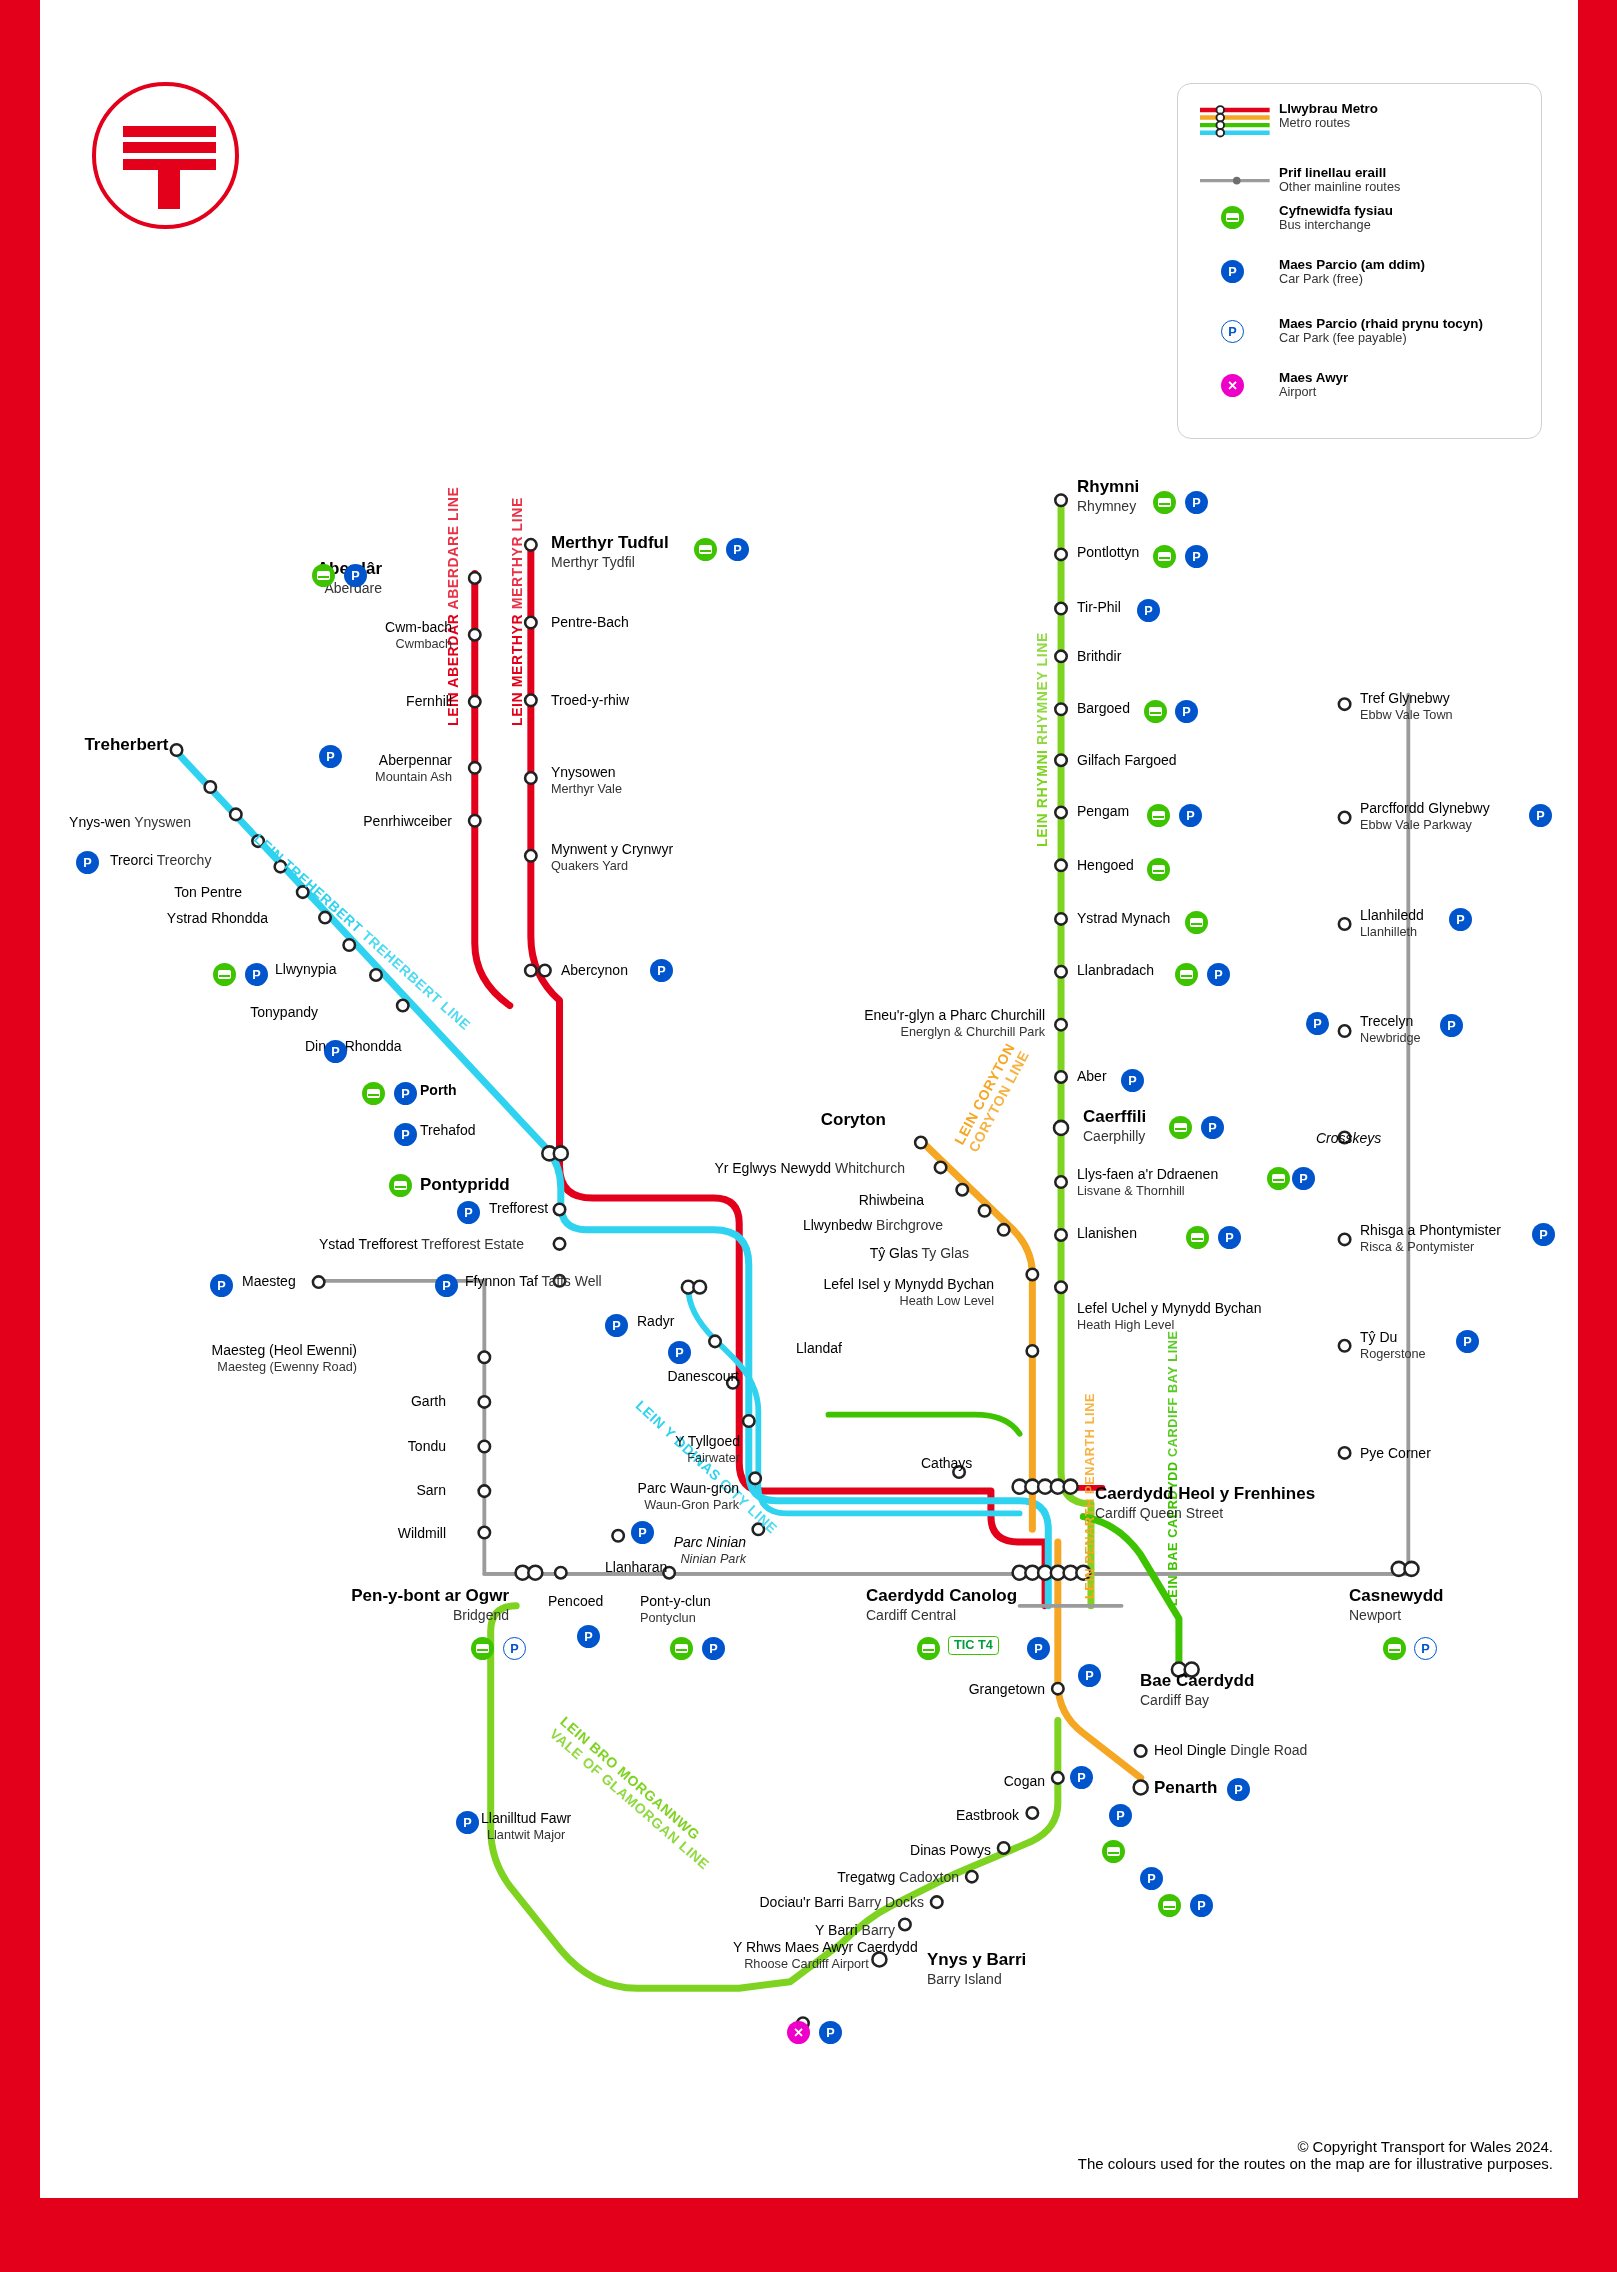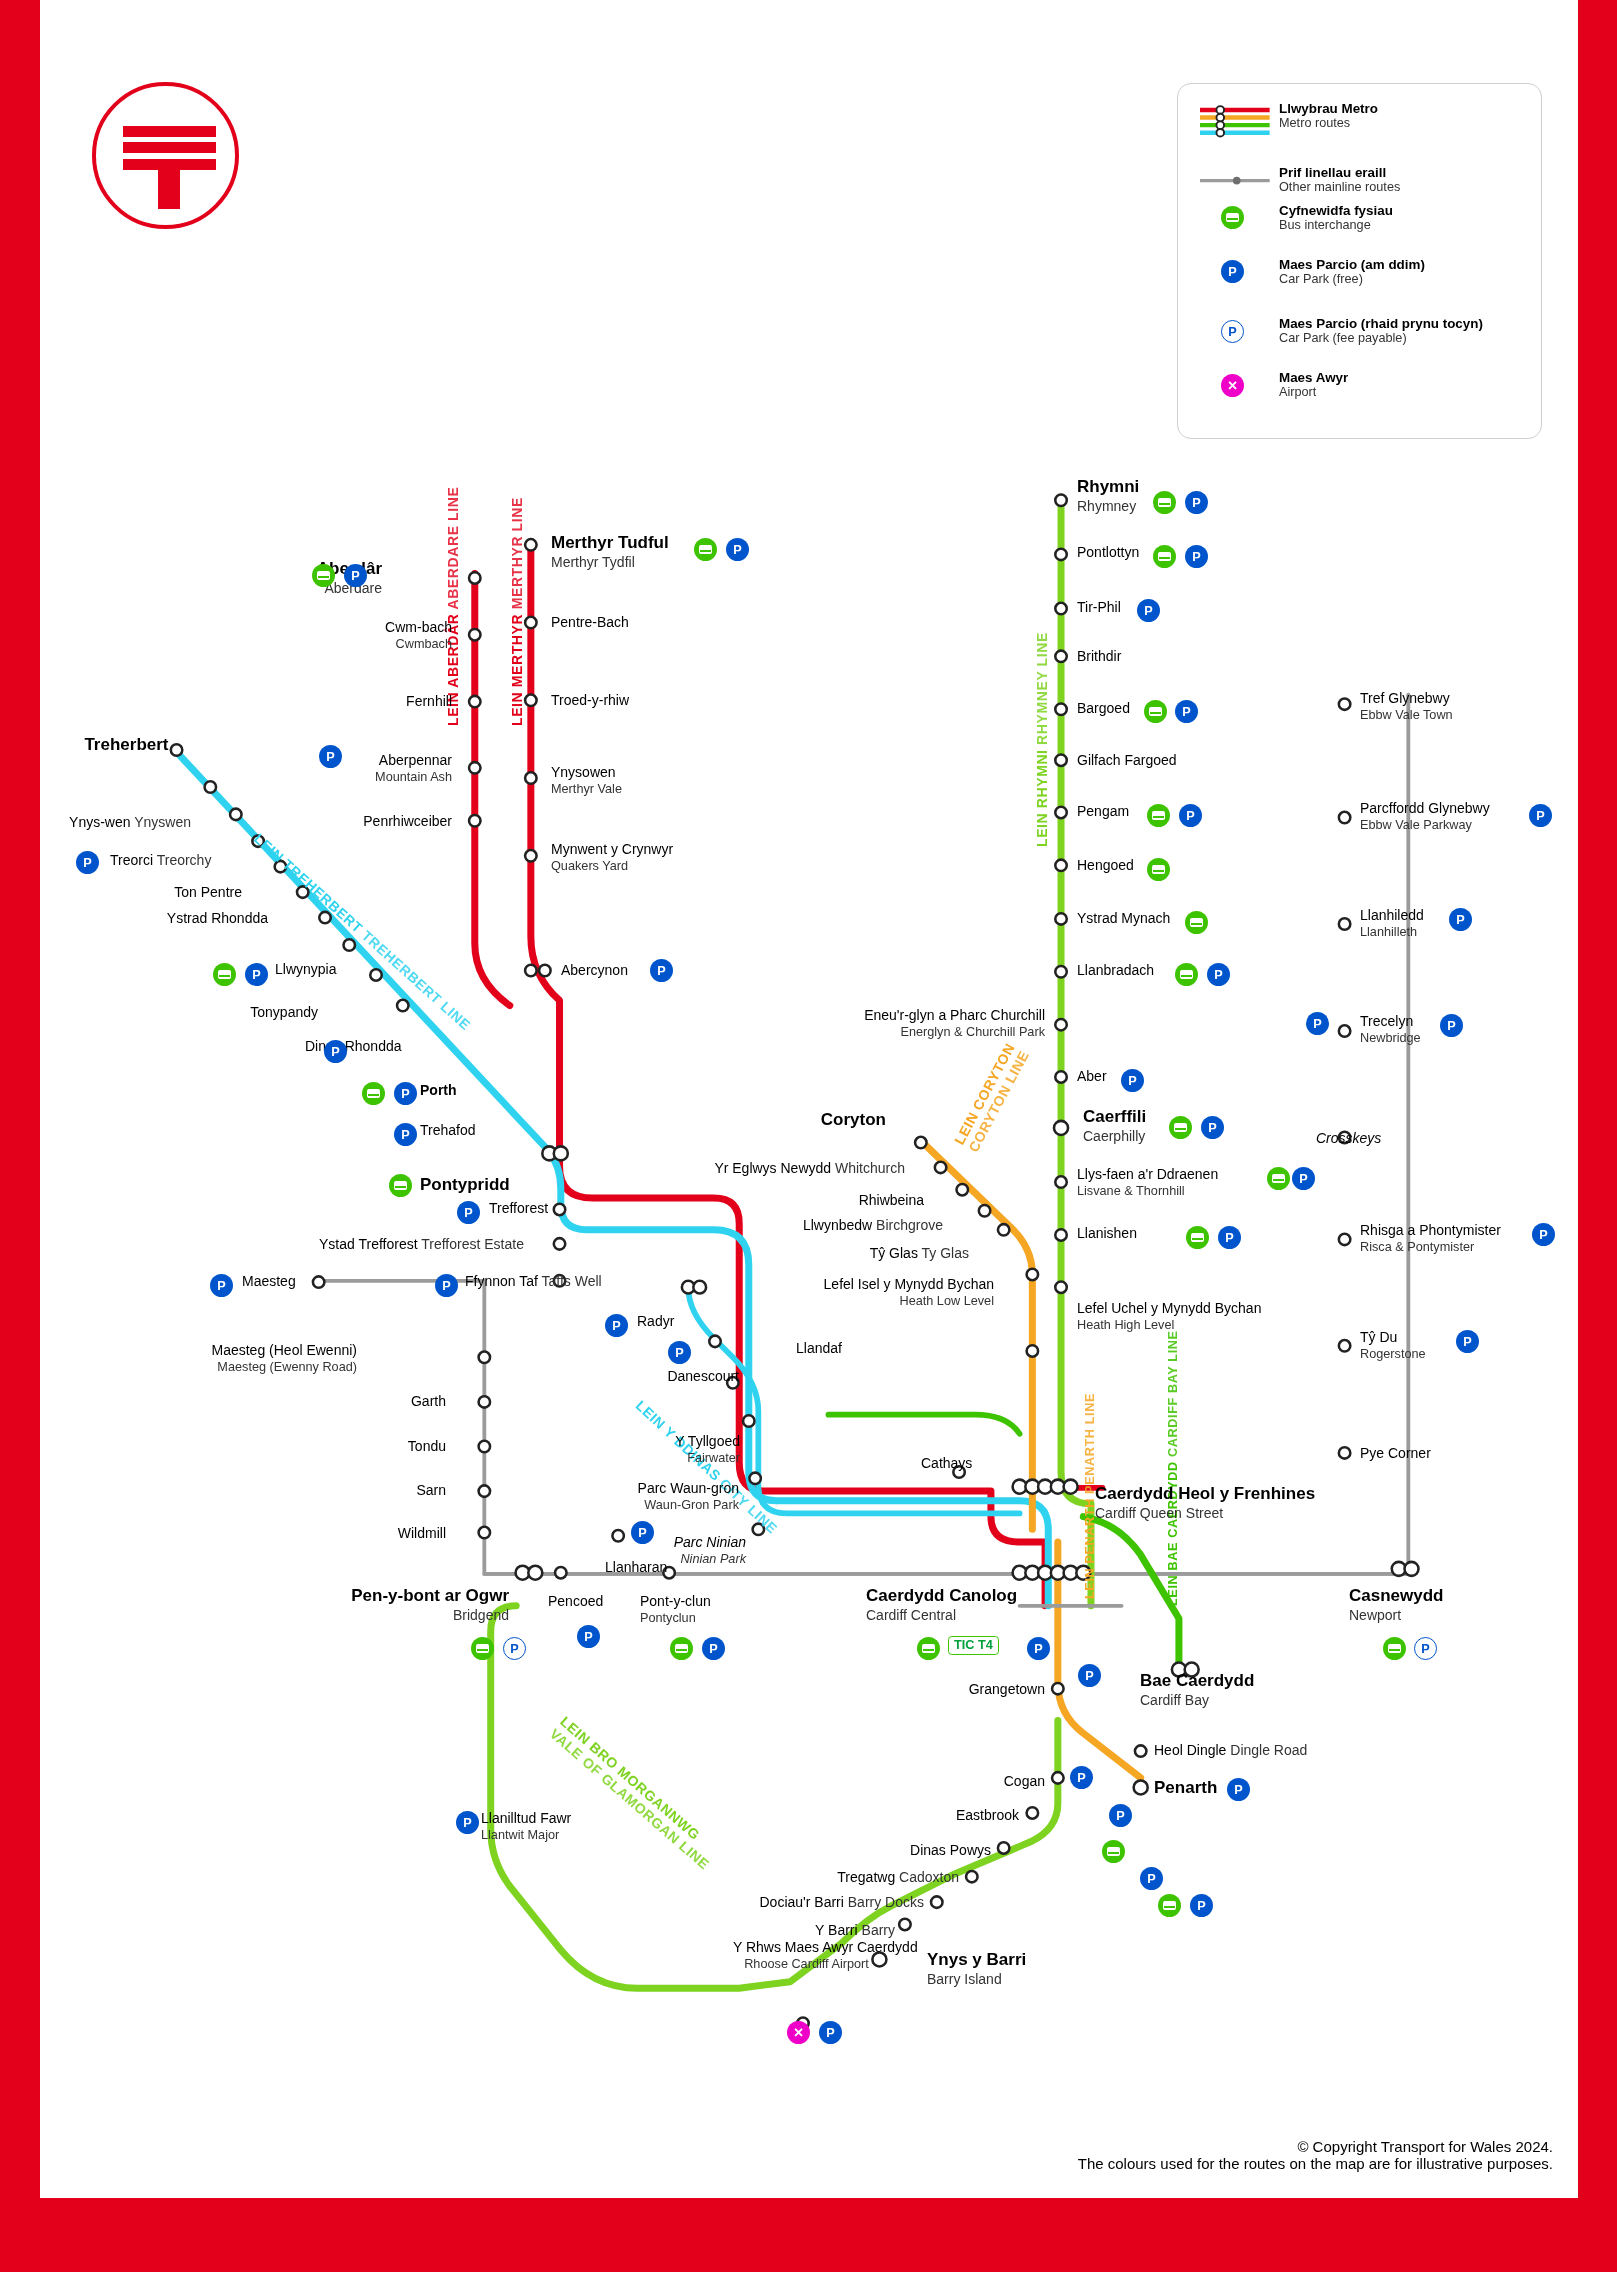--- a/index.html
+++ b/index.html
@@ -396,21 +396,21 @@
   <div class="lbl sz-lg w" style="left:1154px;top:1778px;"><span>Penarth</span></div>
 
   <div class="lbl sz-md right" style="left:943px;top:1774px;width:102px;"><span>Cogan</span></div>
   <div class="lbl sz-md right" style="left:892px;top:1808px;width:127px;"><span>Eastbrook</span></div>
   <div class="lbl sz-md right" style="left:854px;top:1843px;width:137px;"><span>Dinas Powys</span></div>
   <div class="lbl sz-md right" style="left:803px;top:1870px;width:156px;"><span>Tregatwg</span> <span class="en">Cadoxton</span></div>
   <div class="lbl sz-md right" style="left:752px;top:1895px;width:172px;"><span>Dociau'r Barri</span> <span class="en">Barry Docks</span></div>
   <div class="lbl sz-md right" style="left:752px;top:1923px;width:143px;"><span>Y Barri</span> <span class="en">Barry</span></div>
   <div class="lbl sz-lg w" style="left:927px;top:1950px;"><span>Ynys y Barri</span><br><span class="en sz-md">Barry Island</span></div>
   <div class="lbl sz-md center" style="left:733px;top:1940px;width:147px;"><span>Y Rhws Maes Awyr Caerdydd</span><br><span class="en sz-sm">Rhoose Cardiff Airport</span></div>
-  <div class="lbl sz-md" style="left:481px;top:1811px;"><span>Llanilltud Fawr</span><br><span class="en sz-sm">Llantwit Major</span></div>
+  <div class="lbl sz-md" style="left:481px;top:1811px;text-align:center;"><span>Llanilltud Fawr</span><br><span class="en sz-sm">Llantwit Major</span></div>
 
   <div class="pin pin-bus" style="left:312px;top:564px;">
       <span class="busicon"></span>
     </div>
   <div class="pin pin-car" style="left:344px;top:564px;">P</div>
   <div class="pin pin-bus" style="left:694px;top:538px;">
       <span class="busicon"></span>
     </div>
   <div class="pin pin-car" style="left:726px;top:538px;">P</div>
   <div class="pin pin-car" style="left:319px;top:745px;">P</div>

